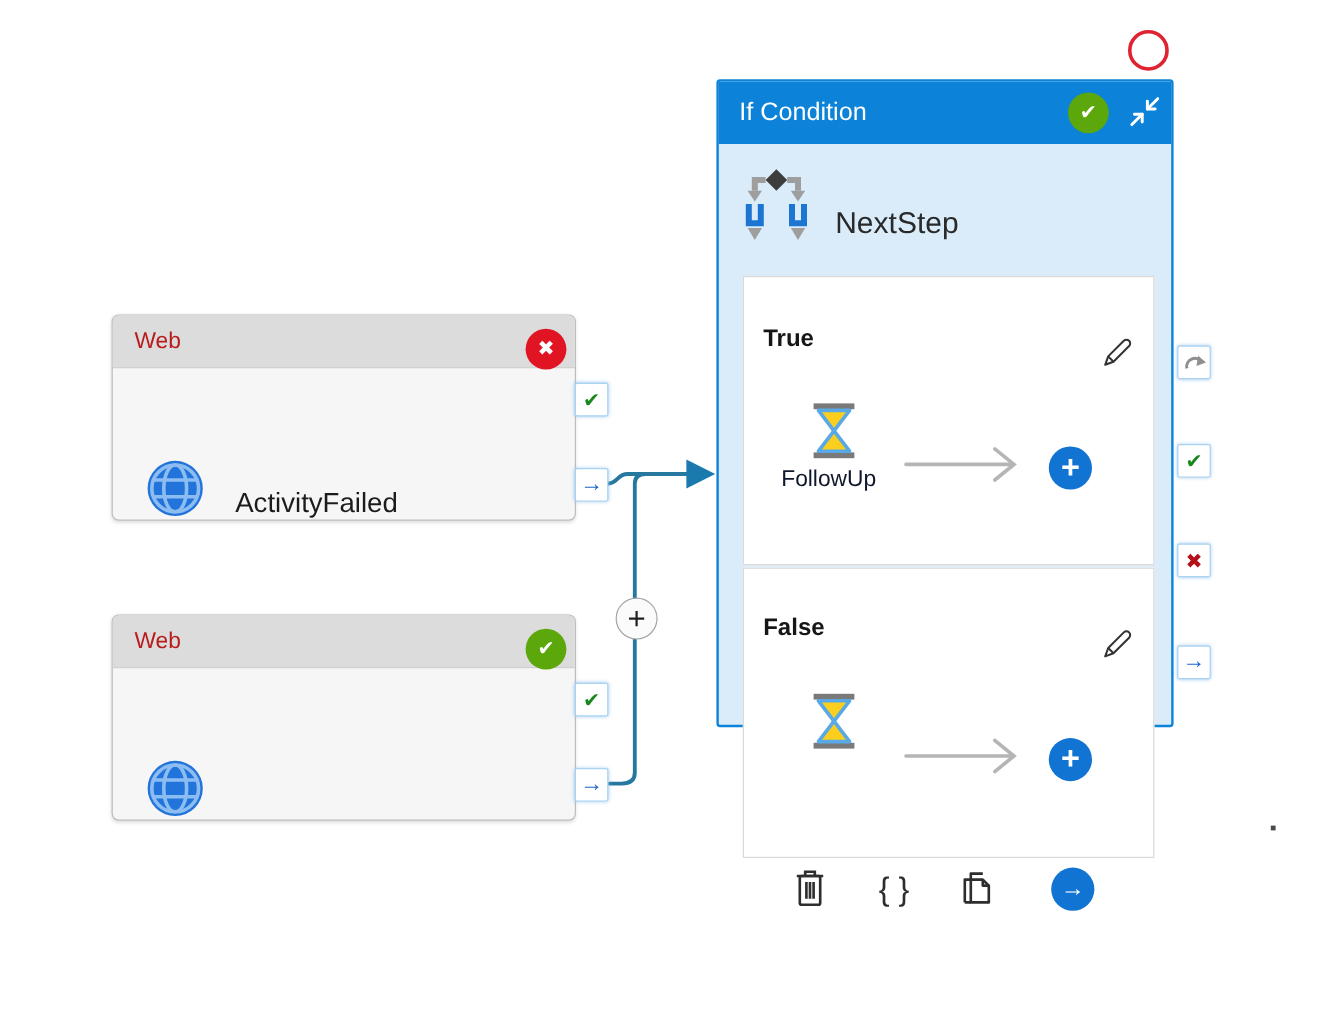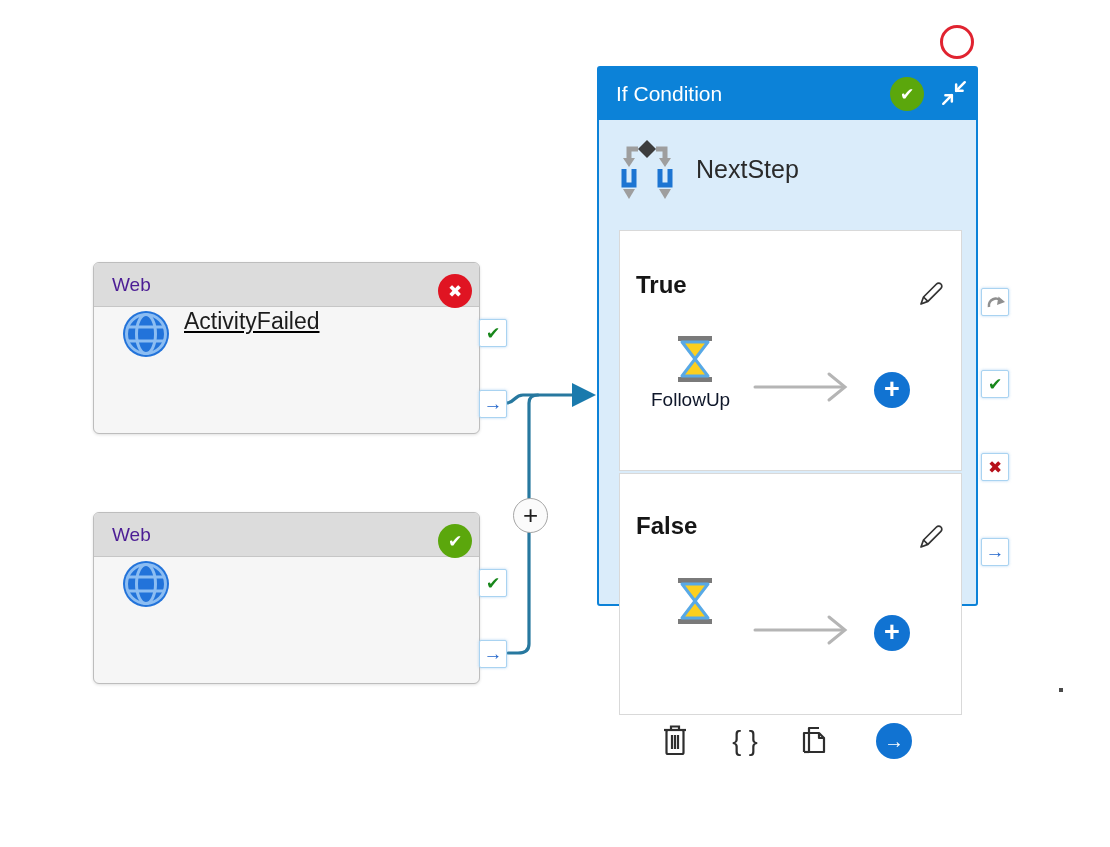--- a/index.html
+++ b/index.html
@@ -12,26 +12,26 @@
   
   .web-card{
     position:absolute;left:93px;width:385px;height:170px;
     background:#f6f6f6;border:1px solid #bdbdbd;border-radius:6px;
     box-shadow:0 1px 3px rgba(0,0,0,.12);
   }
   .web-card .card-header{
     position:absolute;left:0;top:0;right:0;height:44px;
     background:#dcdcdc;border-bottom:1px solid #c6c6c6;
     border-radius:5px 5px 0 0;
-    font-size:19px;color:#4c1d95;line-height:44px;padding-left:18px;
+    font-size:19px;color:#b91c1c;line-height:44px;padding-left:18px;
     box-sizing:border-box;
   }
   .web-card .card-body{
     position:absolute;left:0;top:45px;right:0;bottom:0;
-    display:flex;align-items:flex-start;padding-left:26px;gap:12px;text-decoration:underline;
+    display:flex;align-items:flex-end;padding-left:26px;gap:24px;
   }
   .activity-name{font-size:23px;color:#1c1c1c;}
   .badge{
     position:absolute;top:11px;right:7px;width:34px;height:34px;border-radius:50%;
     color:#fff;font-size:17px;font-weight:bold;
     display:flex;align-items:center;justify-content:center;
   }
   .badge-error{background:#e01422;}
   .badge-success{background:#5ba70c;}
 
@@ -54,30 +54,30 @@
     background:#daecfa;border:2px solid #0c82d8;border-radius:3px;
     box-sizing:border-box;z-index:2;
   }
   .if-header{
     position:absolute;left:0;top:0;right:0;height:52px;background:#0c82d8;
   }
   .if-title{font-size:21px;color:#ffffff;line-height:52px;padding-left:17px;}
   .if-header .badge{top:9px;right:52px;}
   .collapse-btn{position:absolute;top:11px;right:8px;width:28px;height:28px;}
 
-  .if-name-row{position:absolute;left:21px;top:69px;height:64px;display:flex;align-items:center;gap:22px;}
+  .if-name-row{position:absolute;left:21px;top:69px;height:64px;display:flex;align-items:flex-end;gap:22px;}
   .if-name{font-size:25px;color:#2a2a2a;}
 
   .branch-card{
     position:absolute;left:20px;width:341px;background:#ffffff;
     border:1px solid #d9d9d9;
   }
   .branch-true{top:162px;height:239px;}
   .branch-false{top:405px;height:240px;}
-  .branch-label{position:absolute;left:16px;top:40px;font-size:24px;font-weight:bold;color:#161616;}
+  .branch-label{position:absolute;left:16px;top:40px;font-size:20px;font-weight:bold;color:#161616;}
   .branch-false .branch-label{top:38px;}
   .pencil{position:absolute;right:15px;top:47px;width:30px;height:30px;}
   .hourglass{position:absolute;left:57px;top:105px;}
   .branch-false .hourglass{top:104px;}
   .branch-activity-name{
     position:absolute;left:31px;top:156px;width:96px;
     font-size:19px;color:#0f172a;line-height:1.4;
     word-break:break-all;
   }
   .branch-false .branch-activity-name{top:153px;}

